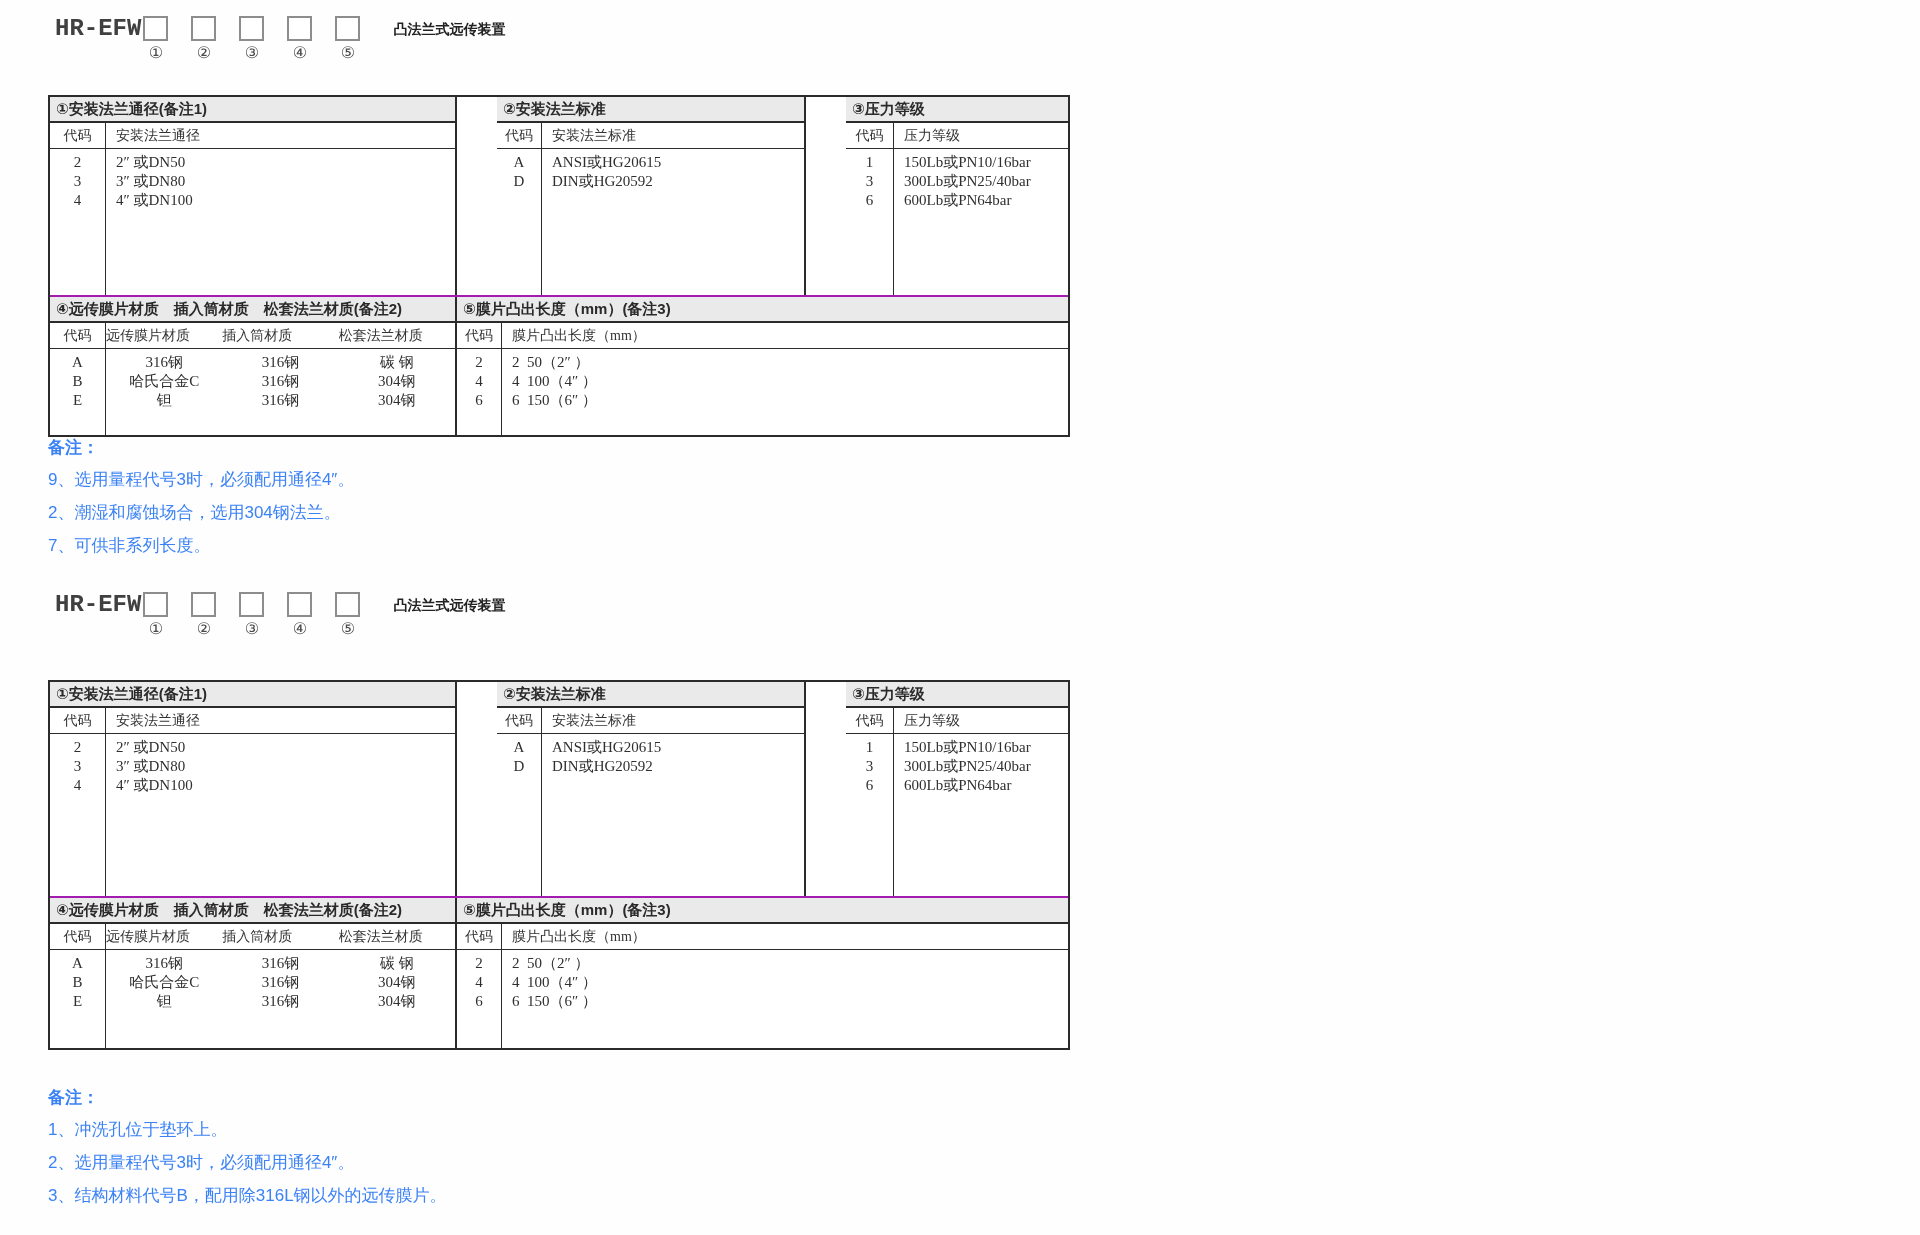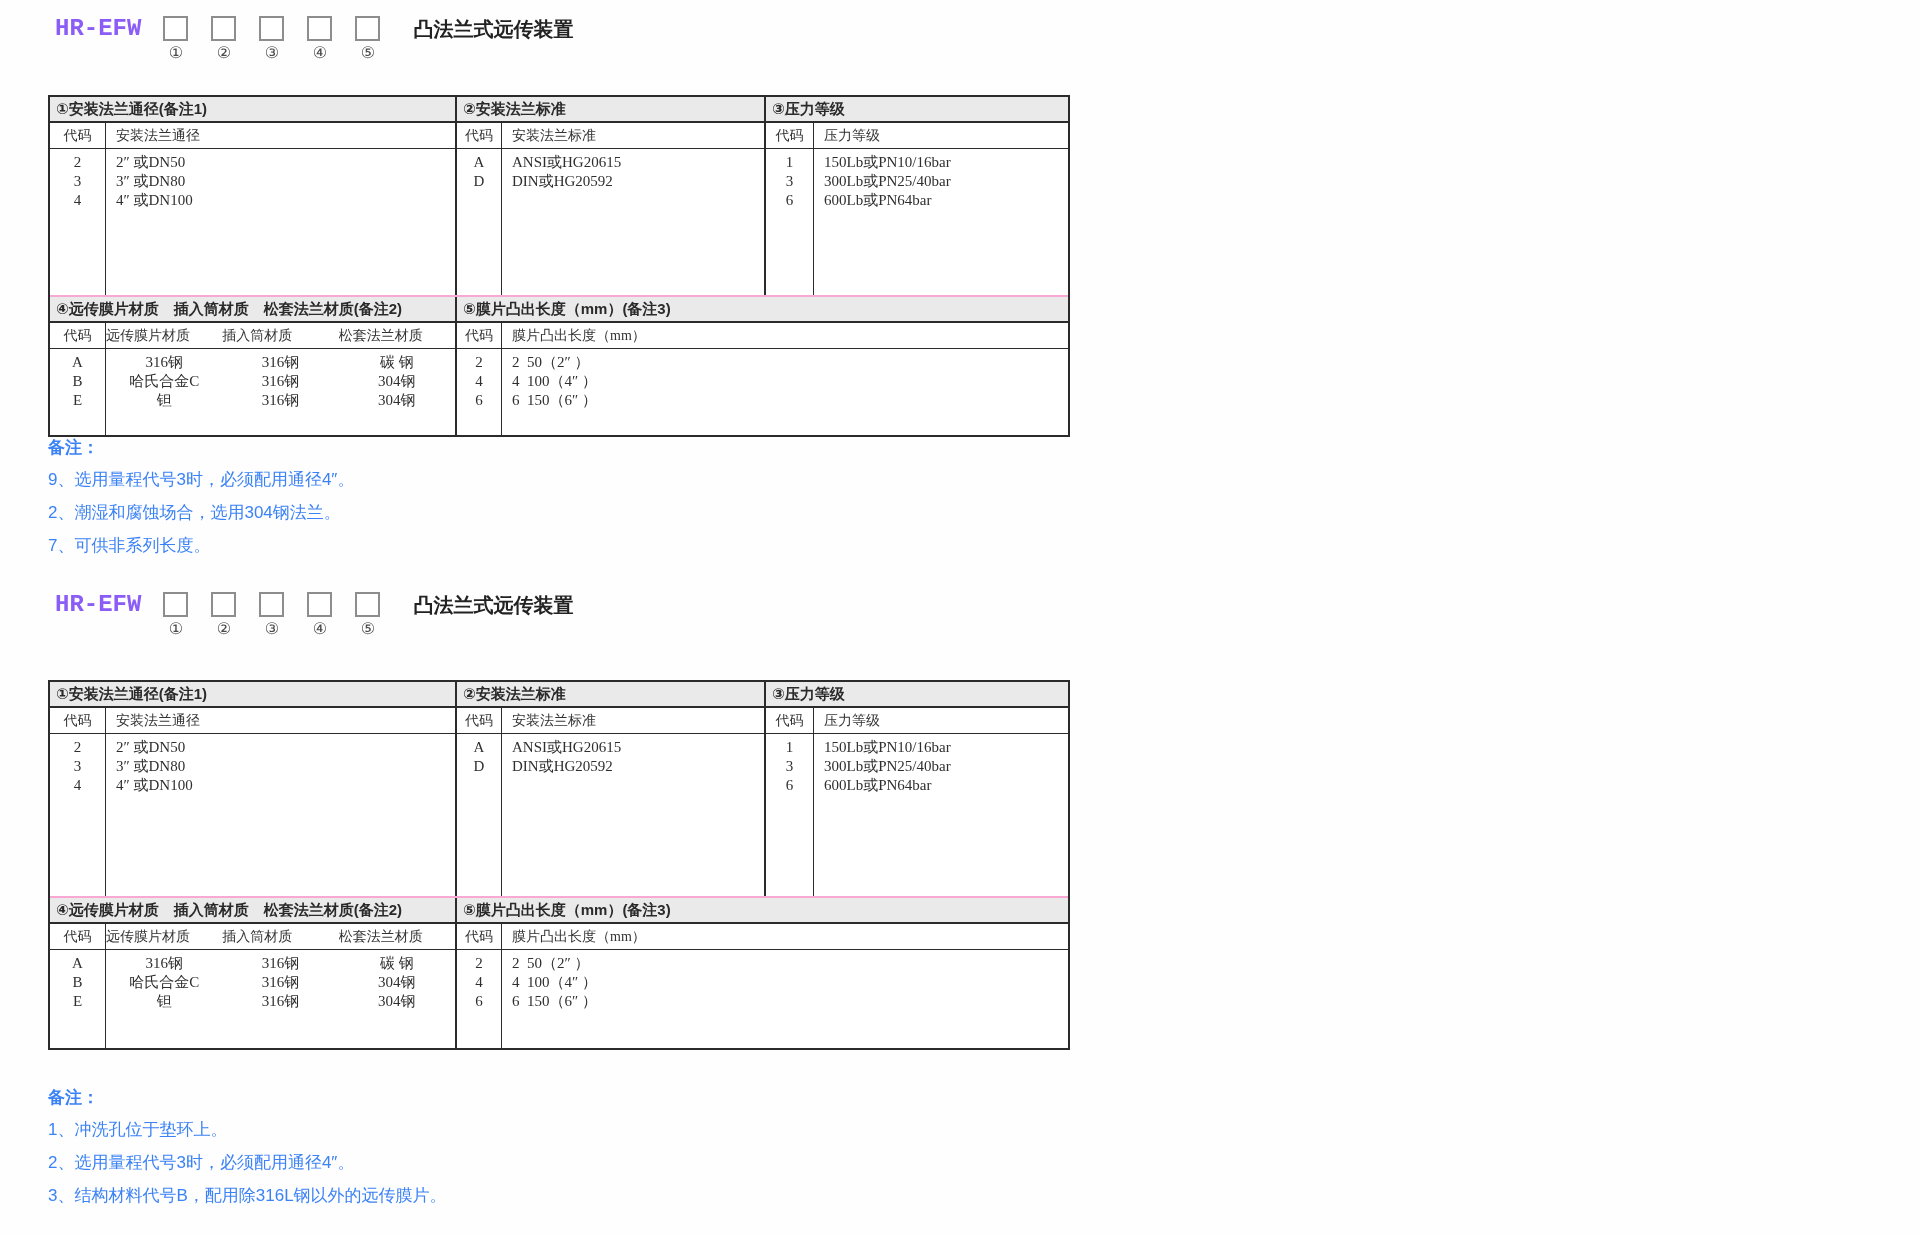--- a/index.html
+++ b/index.html
@@ -5,41 +5,41 @@
   html,body{margin:0;padding:0;}
   body{
     width:1920px;height:1235px;position:relative;background:#fefefe;
     font-family:"Liberation Serif","DejaVu Serif",serif;color:#2f2f2f;
     overflow:hidden;
   }
   
   .model-line{position:absolute;left:55px;display:flex;align-items:flex-start;}
   .model-code{
     font-family:"Liberation Mono","DejaVu Sans Mono",monospace;
-    font-weight:bold;font-size:24px;line-height:26px;letter-spacing:0px;color:#8b5cf6;
-    margin-right:22px;
+    font-weight:bold;font-size:24px;line-height:26px;letter-spacing:0px;color:#404040;
+    margin-right:2px;
   }
   .box-group{display:flex;}
   .box-item{display:flex;flex-direction:column;align-items:center;margin-right:23px;}
   .code-box{width:21px;height:21px;border:2px solid #8d8d8d;background:#fff;}
   .circle-num{
     margin-top:4px;font-size:16px;line-height:16px;color:#4a4a4a;
     font-family:"Liberation Serif","DejaVu Serif",serif;
   }
   .product{
     font-family:"Liberation Sans","DejaVu Sans",sans-serif;
-    font-weight:bold;font-size:20px;line-height:26px;color:#222;margin-left:10px;
+    font-weight:bold;font-size:14px;line-height:26px;color:#222;margin-left:10px;
   }
   
   .spec-table{
     position:absolute;left:48px;width:1022px;
     border:2px solid #2b2b2b;background:#fff;box-sizing:border-box;
   }
   .trow{display:grid;}
-  .trow-top{grid-template-columns:407px 309px 1fr;border-bottom:2px solid #f9a8d4;}
+  .trow-top{grid-template-columns:407px 309px 1fr;border-bottom:2px solid #a21caf;gap:40px;}
   .trow-bottom{grid-template-columns:407px 1fr;}
   .sec{border-right:2px solid #2b2b2b;display:flex;flex-direction:column;}
   .sec:last-child{border-right:none;}
   .sec-header{
     background:#eaeaea;border-bottom:2px solid #2b2b2b;
     font-family:"Liberation Sans","DejaVu Sans",sans-serif;
     font-weight:bold;font-size:15px;line-height:22px;height:22px;
     padding:1px 6px;white-space:nowrap;overflow:hidden;color:#2a2a2a;
   }
   .sec-sub{display:grid;height:25px;border-bottom:1px solid #2b2b2b;

